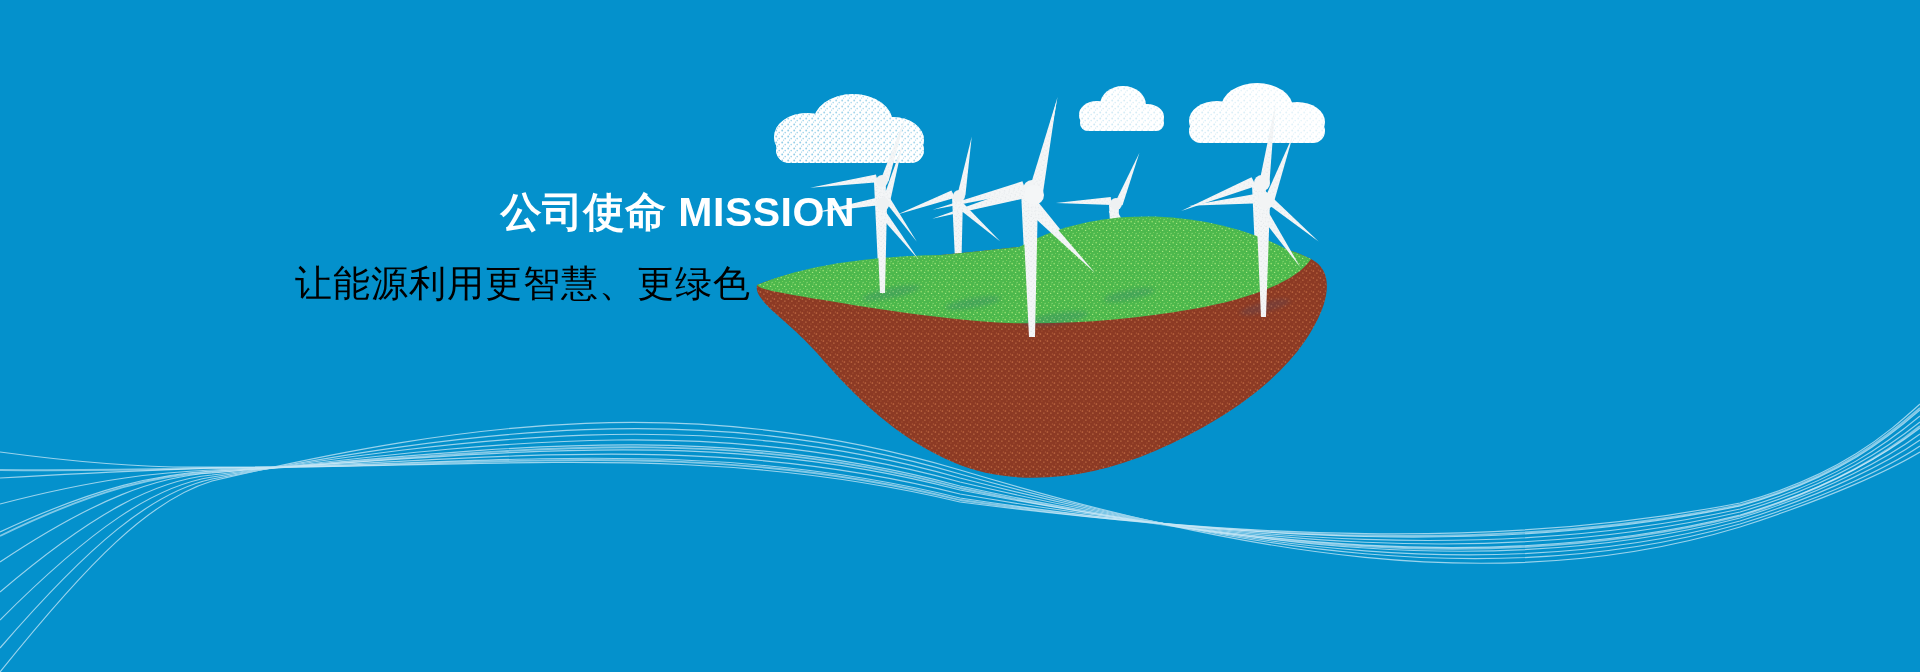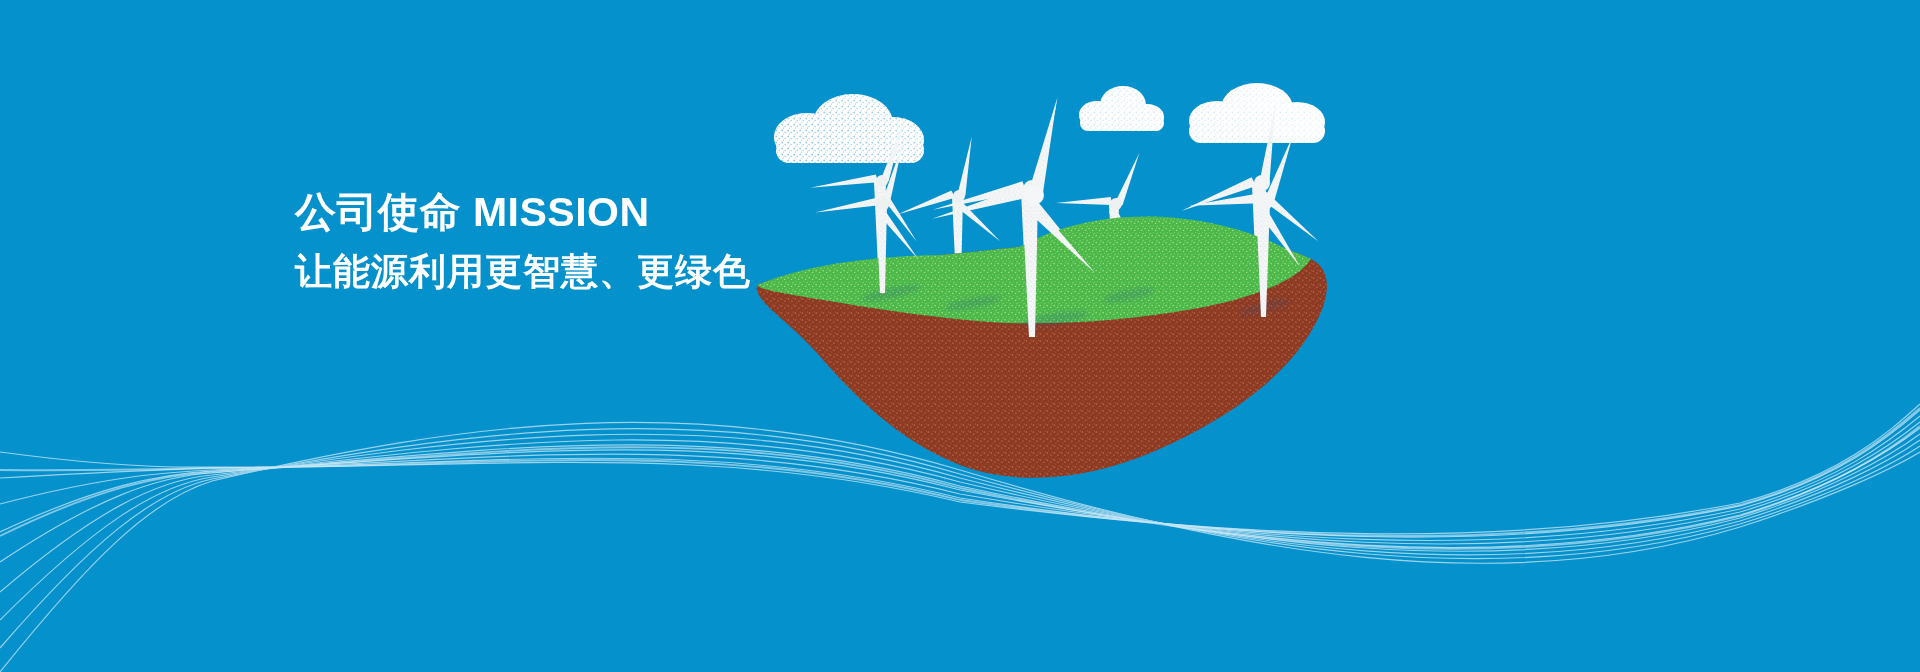--- a/index.html
+++ b/index.html
@@ -40,26 +40,27 @@
     top:190px;
     width:560px;
   }
   #title {
     color:#ffffff;
     font-size:41px;
     font-weight:bold;
     letter-spacing:0.5px;
     line-height:1.1;
     white-space:nowrap;
+    text-align:right;
   }
   #subtitle {
-    margin-top:16px;
-    color:#ffffff;
+    margin-top:28px;
+    color:#000000;
     font-size:37px;
-    font-weight:700;
+    font-weight:400;
     letter-spacing:1px;
     line-height:1.15;
     white-space:nowrap;
   }
 </style>
 </head>
 <body>
 
 <div id="banner">
 

